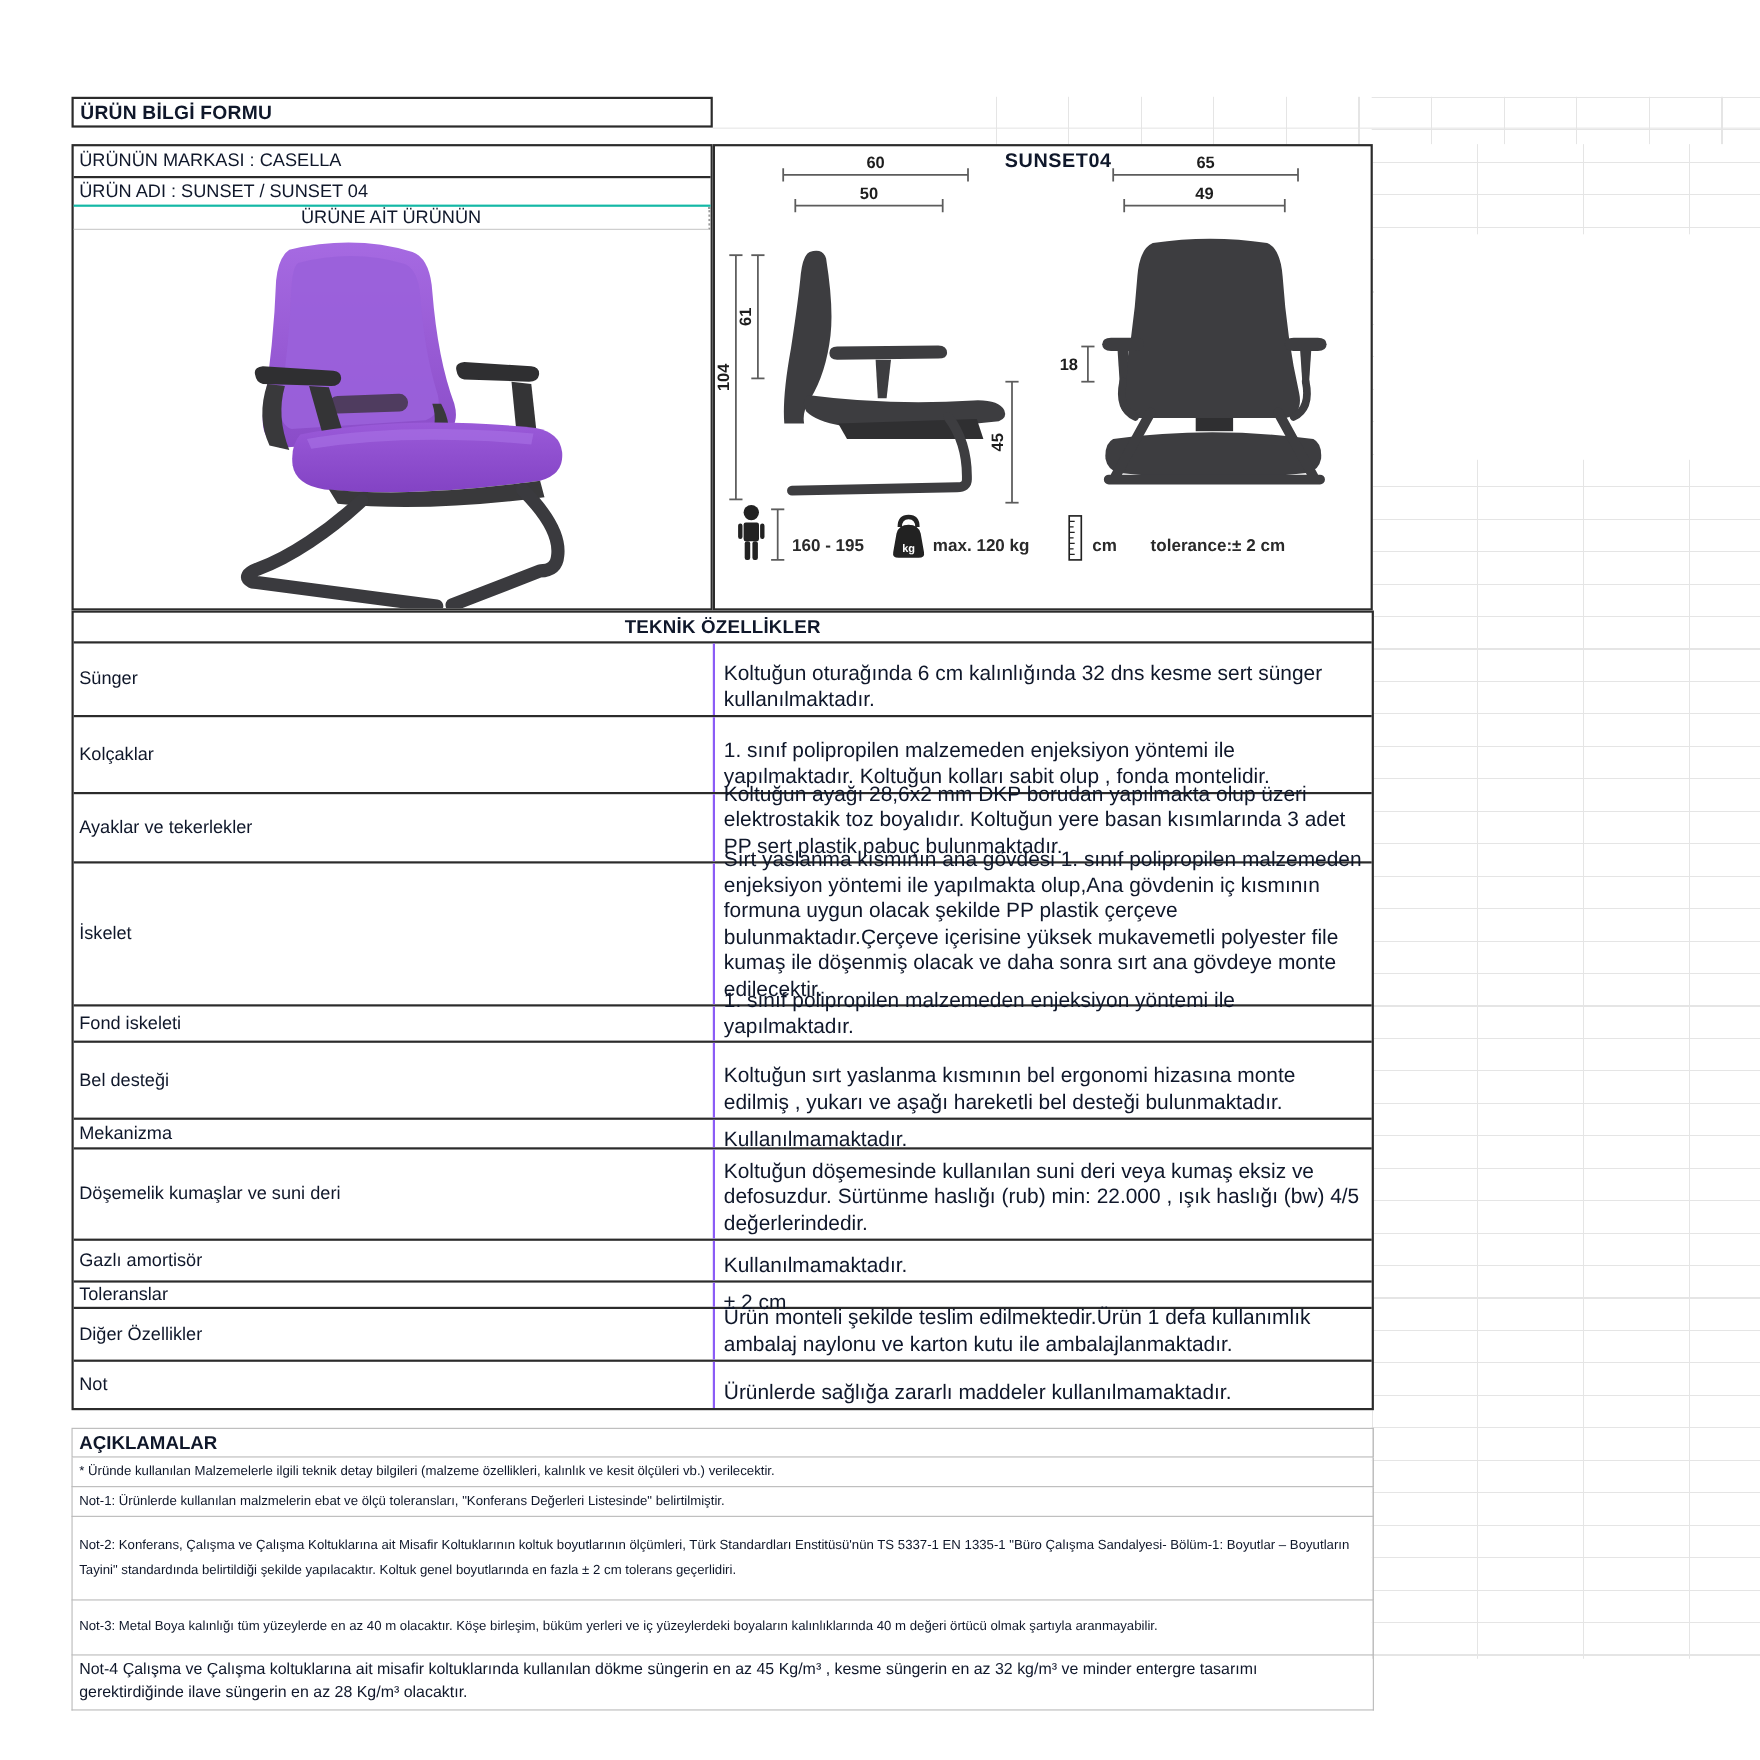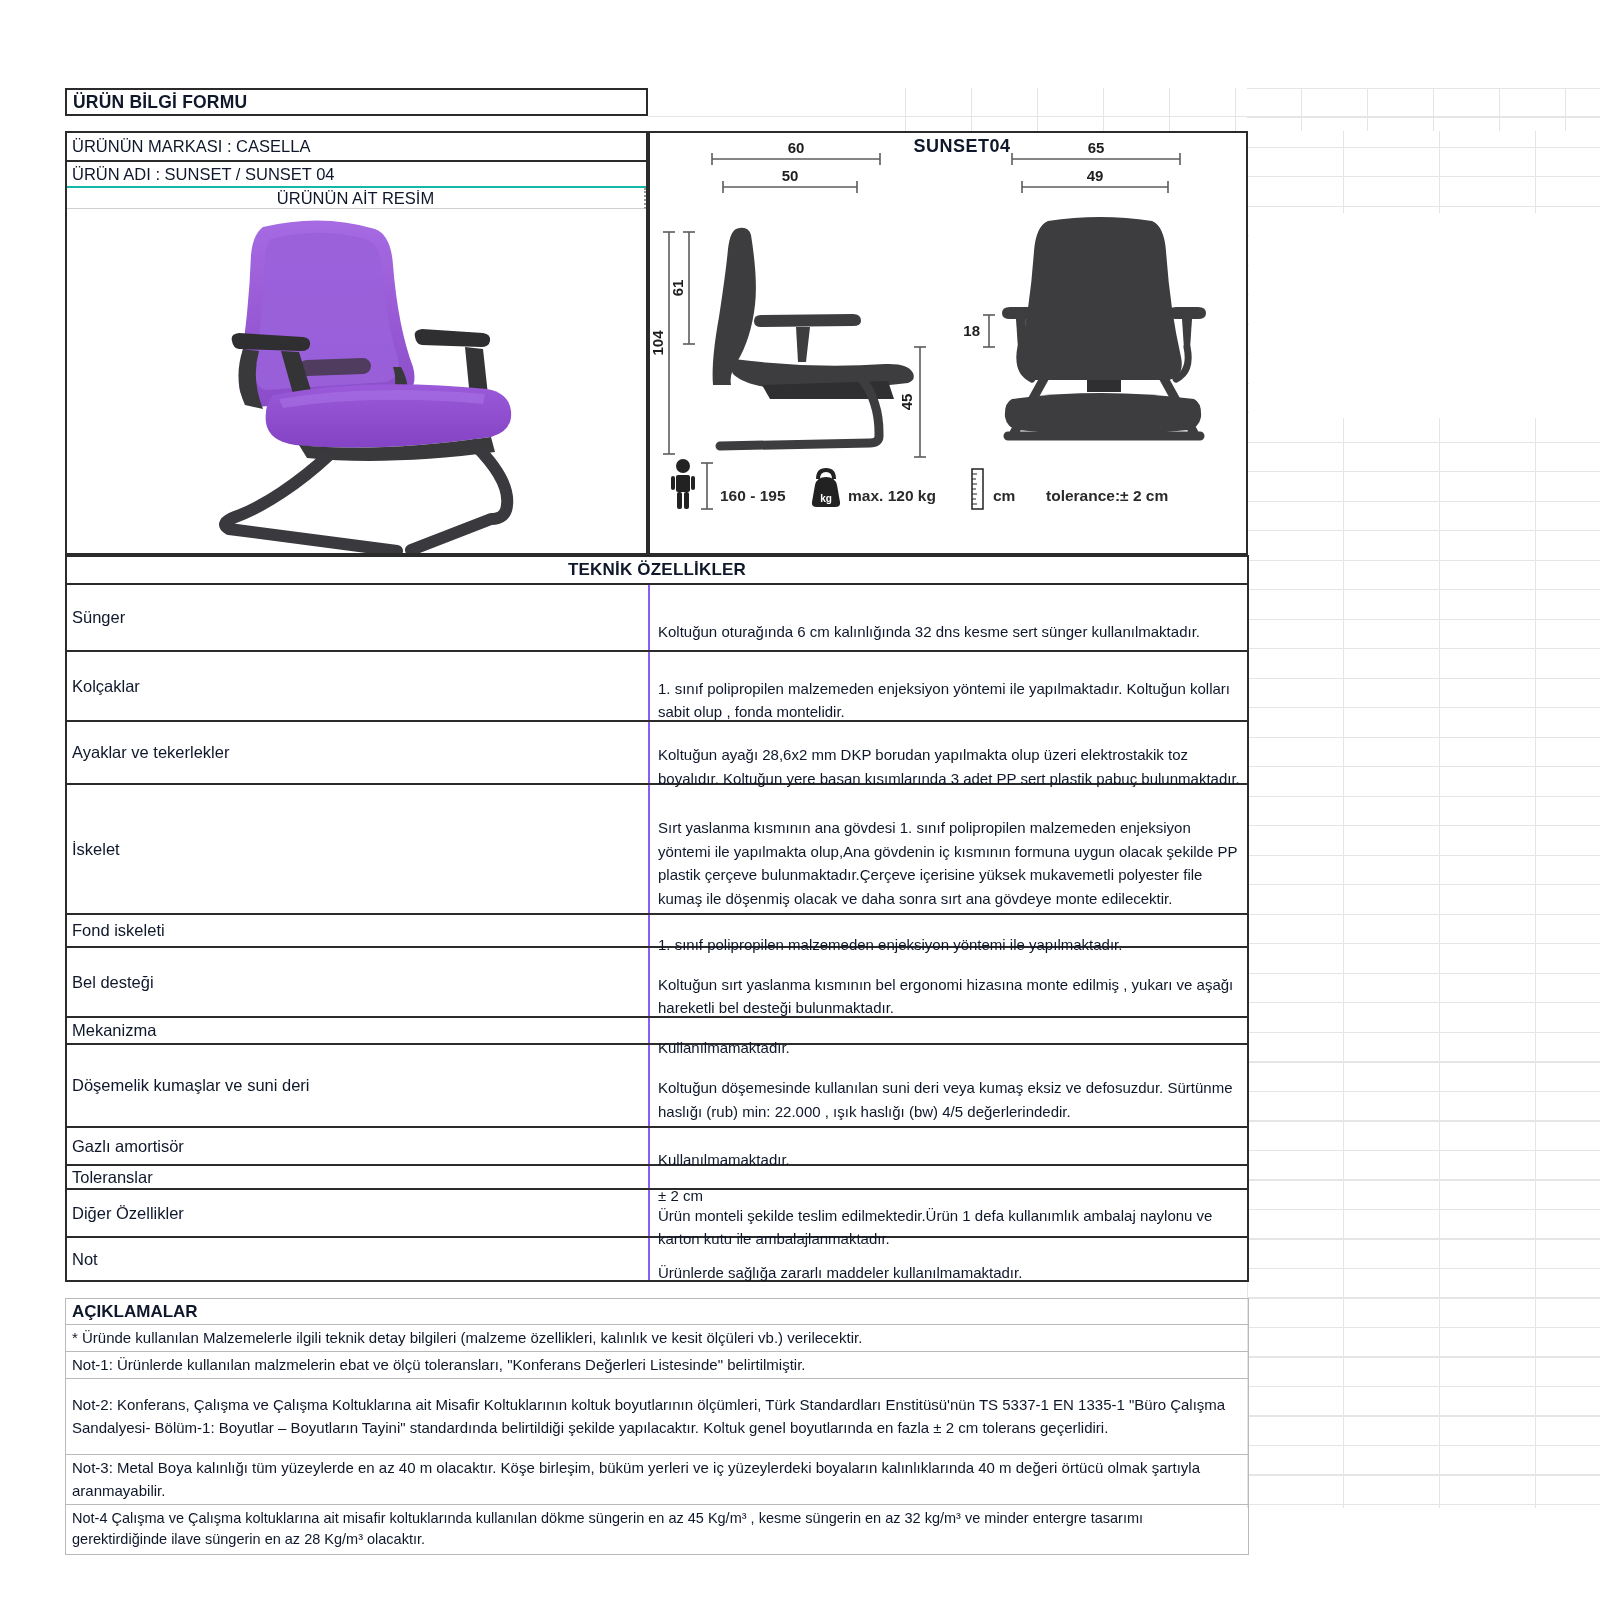--- a/index.html
+++ b/index.html
@@ -25,24 +25,24 @@
   
   .drawing-panel{position:absolute;left:648px;top:131px;width:600px;height:424px;border:2px solid #2b2b2b;box-sizing:border-box;background:#fff;}
   .dp-title{position:absolute;left:0;top:3px;width:100%;text-align:center;font-size:18px;font-weight:bold;transform:translateX(14px);letter-spacing:.5px;}
   .dp-svg{position:absolute;left:0;top:0;}
   
   .spec-table{position:absolute;left:65px;top:555px;width:1184px;border:2px solid #2b2b2b;box-sizing:border-box;background:#fff;}
   .srow{display:flex;border-top:2px solid #2b2b2b;box-sizing:border-box;}
   .srow:first-child{border-top:none;}
   .shdr{width:100%;display:flex;align-items:center;justify-content:center;font-weight:bold;font-size:17px;letter-spacing:.2px;}
   .slabel{width:583px;flex:none;border-right:2px solid #8b5cf6;box-sizing:border-box;display:flex;align-items:center;padding-left:5px;font-size:16.5px;}
-  .svalue{flex:1;display:flex;align-items:center;padding:2px 6px 2px 8px;font-size:15px;line-height:23.5px;box-sizing:border-box;margin-top:28px;}
+  .svalue{flex:1;display:flex;align-items:flex-end;padding:2px 6px 2px 8px;font-size:19px;line-height:23.5px;box-sizing:border-box;margin-top:28px;}
   
   .notes{position:absolute;left:65px;top:1298px;width:1184px;box-sizing:border-box;}
-  .nrow{border:1px solid #b9b9b9;border-top:none;box-sizing:border-box;display:flex;align-items:center;padding:1px 6px;font-size:15px;line-height:23.5px;}
+  .nrow{border:1px solid #b9b9b9;border-top:none;box-sizing:border-box;display:flex;align-items:center;padding:1px 6px;font-size:12px;line-height:23.5px;}
   .nrow.first{border-top:1px solid #b9b9b9;}
   .nhdr{font-weight:bold;font-size:17px;}
   .nsmall{font-size:14.5px;line-height:21px;}
   
   text{font-family:"Liberation Sans","DejaVu Sans",sans-serif;}
   .dimlbl{font-size:15px;font-weight:bold;fill:#1d1d1d;}
   .leglbl{font-size:15.5px;font-weight:bold;fill:#2a2a2a;}
 </style>
 </head>
 <body>
@@ -60,21 +60,21 @@
   </div>
 
   <div class="left-block">
     <div class="hrow brand-row">
       <span>ÜRÜNÜN MARKASI : CASELLA</span>
     </div>
     <div class="hrow product-row">
       <span>ÜRÜN ADI : SUNSET / SUNSET 04</span>
     </div>
     <div class="hrow caption-row">
-      <span>ÜRÜNÜN AİT RESİM</span>
+      <span>ÜRÜNE AİT ÜRÜNÜN</span>
     </div>
 
     <svg class="dp-svg" style="left:0;top:76px" width="579" height="344" viewBox="0 0 579 344">
       <defs>
         <linearGradient id="backG" x1="0" y1="0" x2="0" y2="1">
           <stop offset="0" stop-color="#a66ae2"></stop>
             <stop offset="1" stop-color="#8a4cc8"></stop>
         </linearGradient>
         <linearGradient id="seatG" x1="0" y1="0" x2="0" y2="1">
           <stop offset="0" stop-color="#9a5ad9"></stop>

